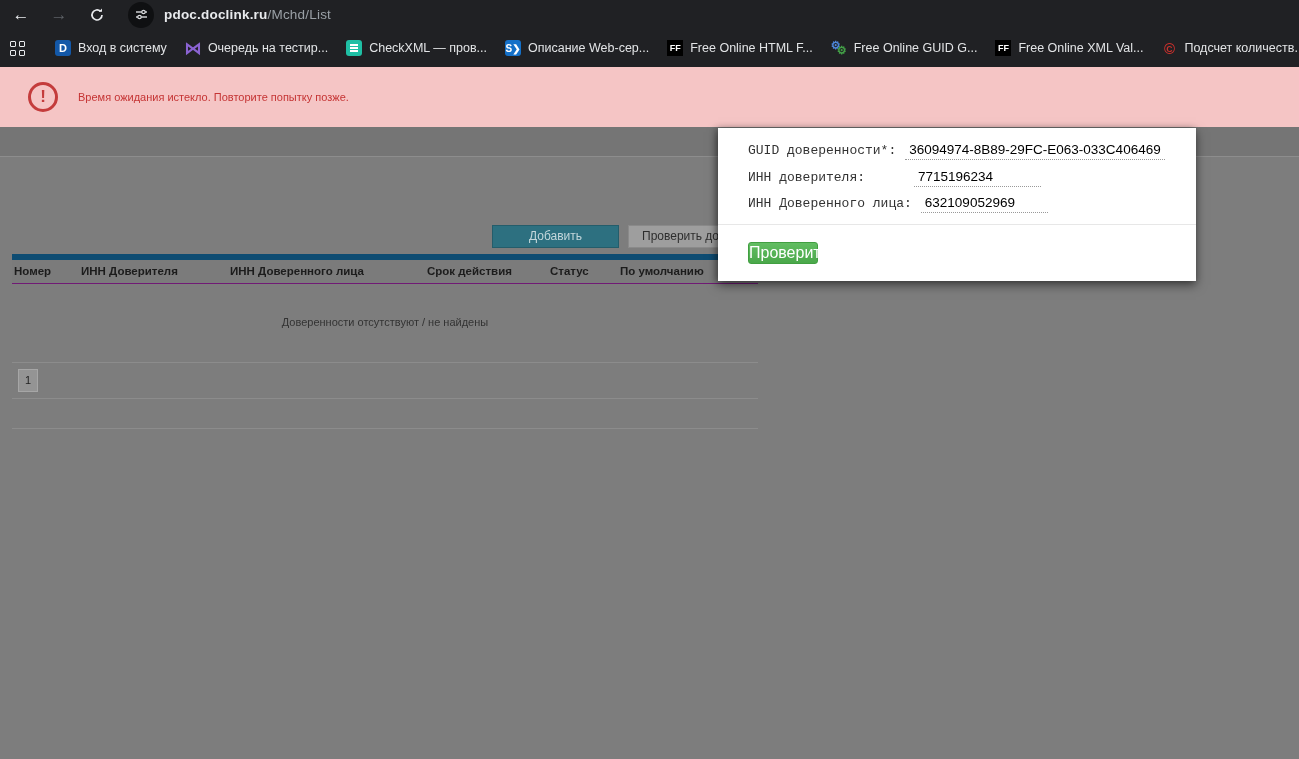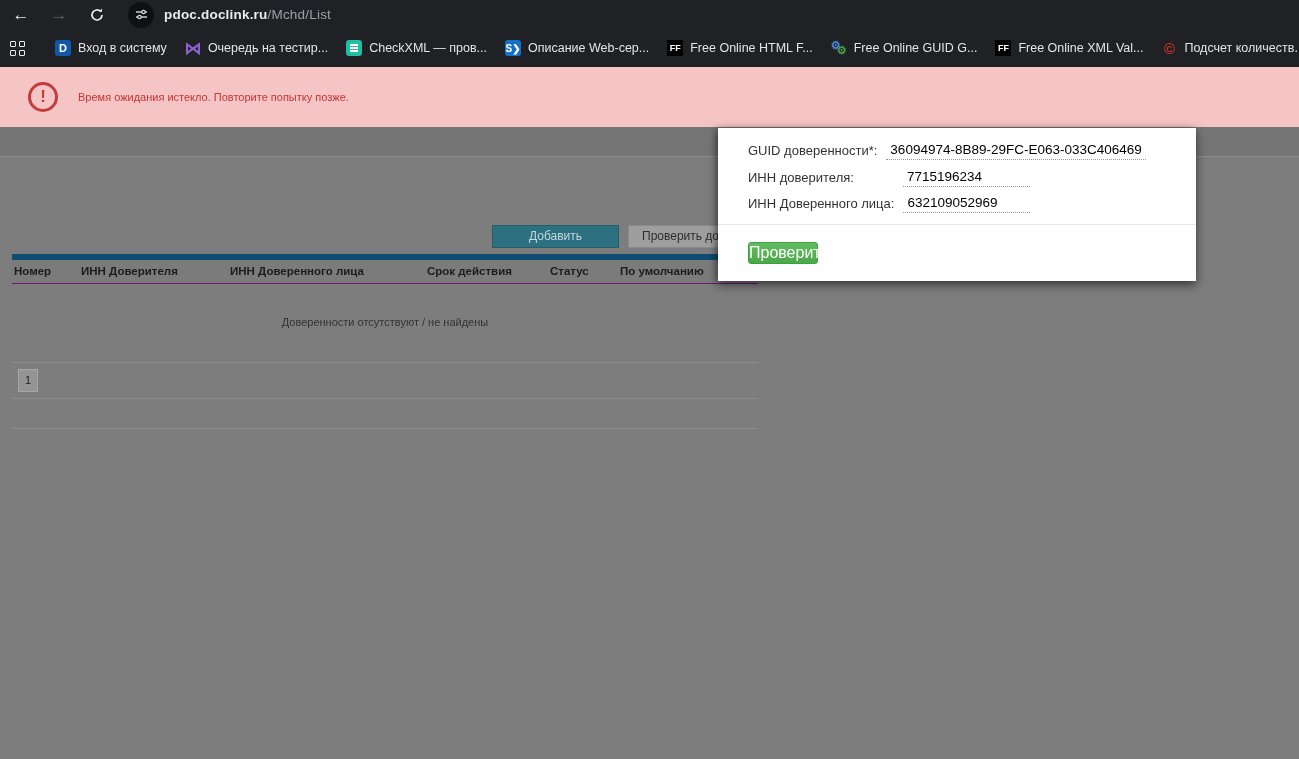--- a/index.html
+++ b/index.html
@@ -79,21 +79,21 @@
   .hl1 { top:235px; } .hl2 { top:271px; } .hl3 { top:301px; }
   .page-btn { position:absolute; left:18px; top:242px; width:20px; height:23px;
               background:#949494; border:1px solid #a6a6a6; color:#222; font-size:11px;
               text-align:center; line-height:21px; }
 
   
   .popup { position:absolute; left:718px; top:128px; width:478px; height:153px; background:#fff;
            box-shadow:0 4px 10px rgba(0,0,0,.5), -2px 0 6px rgba(0,0,0,.25); z-index:10; }
   .field-row { position:absolute; left:30px; height:22px; display:flex; align-items:flex-end; }
   .fr1 { top:10px; } .fr2 { top:37px;gap:40px; } .fr3 { top:63px; }
-  .field-label { font-size:13px; color:#333; padding-bottom:2px; }
+  .field-label { font-size:13px; color:#333; padding-bottom:2px;font-family:Liberation Mono, monospace; }
   .field-value { font-size:13.5px; color:#000; margin-left:9px; padding:0 4px 2px 4px;
                  border-bottom:1px dotted #999; text-align:left; }
   .w190 { min-width:190px; } .w127 { min-width:127px; }
   .popup-divider { position:absolute; left:0; top:96px; width:478px; height:1px; background:#e7e7e7; }
   .btn-submit { position:absolute; left:30px; top:114px; width:70px; height:22px;
                 background:linear-gradient(180deg,#62bd62 0%,#4aa84a 100%);
                 border:1px solid #419f41; border-radius:3px; color:#fff; font-size:16px;
                 text-align:center; line-height:20px; }
 </style>
 </head>

